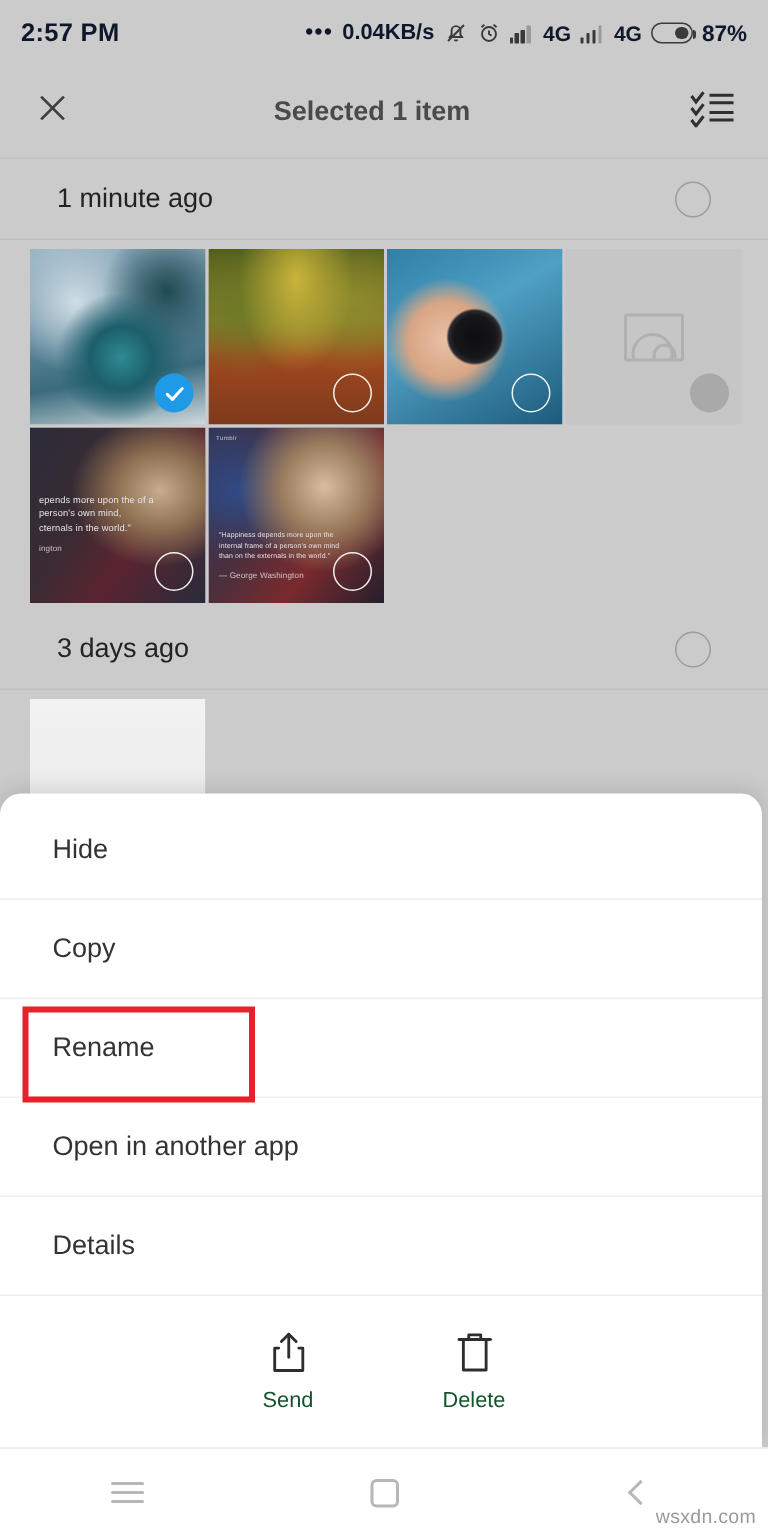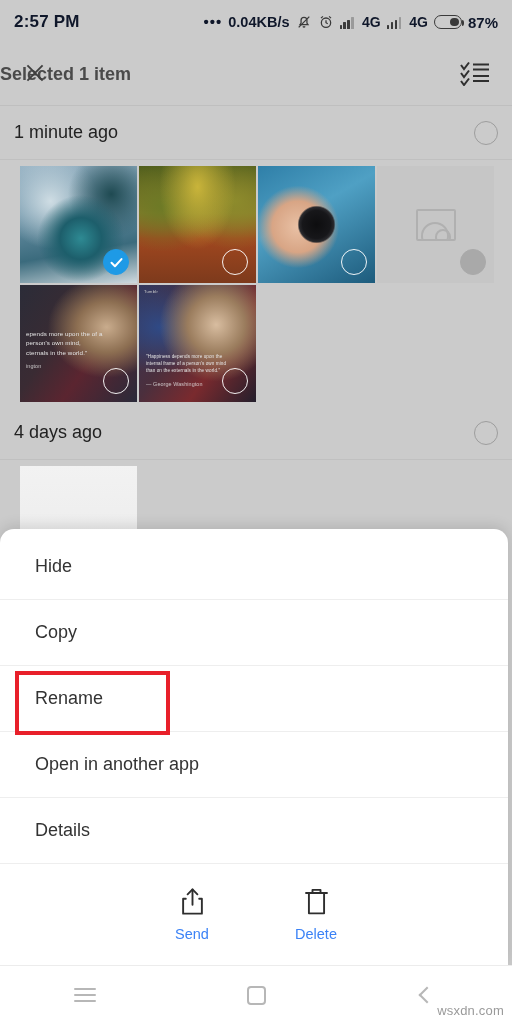--- a/index.html
+++ b/index.html
@@ -65,31 +65,31 @@
   
   #app-bar {
     position: absolute; top: 44px; left: 0;
     width: 512px; height: 62px;
     background: #cbcbcb;
     display: flex; align-items: center;
     padding: 0 22px;
     border-bottom: 1px solid #bfbfbf;
   }
   #app-title {
-    position: absolute; left: 0; right: 16px; text-align: left;
+    position: absolute; left: 0; right: 16px; text-align: center;
     font-size: 18px; font-weight: bold; color: #4a4a4a;
     pointer-events: none;
   }
   .bar-icon { position: relative; z-index: 2; cursor: pointer; }
 
   
   .date-header {
     height: 54px; background: #cbcbcb;
     display: flex; align-items: center;
-    padding: 0 14px;
+    padding: 0 38px;
     border-bottom: 1px solid #c0c0c0;
   }
   .date-label { font-size: 18px; color: #222; }
   .sel-circle {
     margin-left: auto;
     width: 24px; height: 24px; border-radius: 50%;
     border: 1.4px solid #9d9d9d;
   }
 
   
@@ -219,21 +219,21 @@
     display: flex; align-items: center; justify-content: center;
     gap: 40px;
     padding-bottom: 6px;
   }
   .action {
     width: 84px;
     display: flex; flex-direction: column; align-items: center; gap: 10px;
     cursor: pointer;
   }
   .action svg { display: block; }
-  .action span { font-size: 14.5px; color: #3b82f6; }
+  .action span { font-size: 14.5px; color: #14532d; }
 
   
   #nav-bar {
     position: absolute; left: 0; bottom: 0;
     width: 512px; height: 59px;
     background: #ffffff;
     border-top: 1px solid #ececec;
     display: flex; align-items: center;
   }
   .nav-btn {
@@ -373,21 +373,21 @@
         <div class="quote-text low">
           <span>"Happiness depends more upon the internal frame of a person's own mind than on the externals in the world."</span>
           <div class="quote-attr">— George Washington</div>
         </div>
         <div class="badge"></div>
       </div>
 
     </div>
 
     <div class="date-header">
-      <span class="date-label">4 days ago</span>
+      <span class="date-label">3 days ago</span>
       <span class="sel-circle"></span>
     </div>
 
     <div class="grid">
       <div class="tile">
         <div class="art art-strawberry"></div>
       </div>
     </div>
   </div>
 

